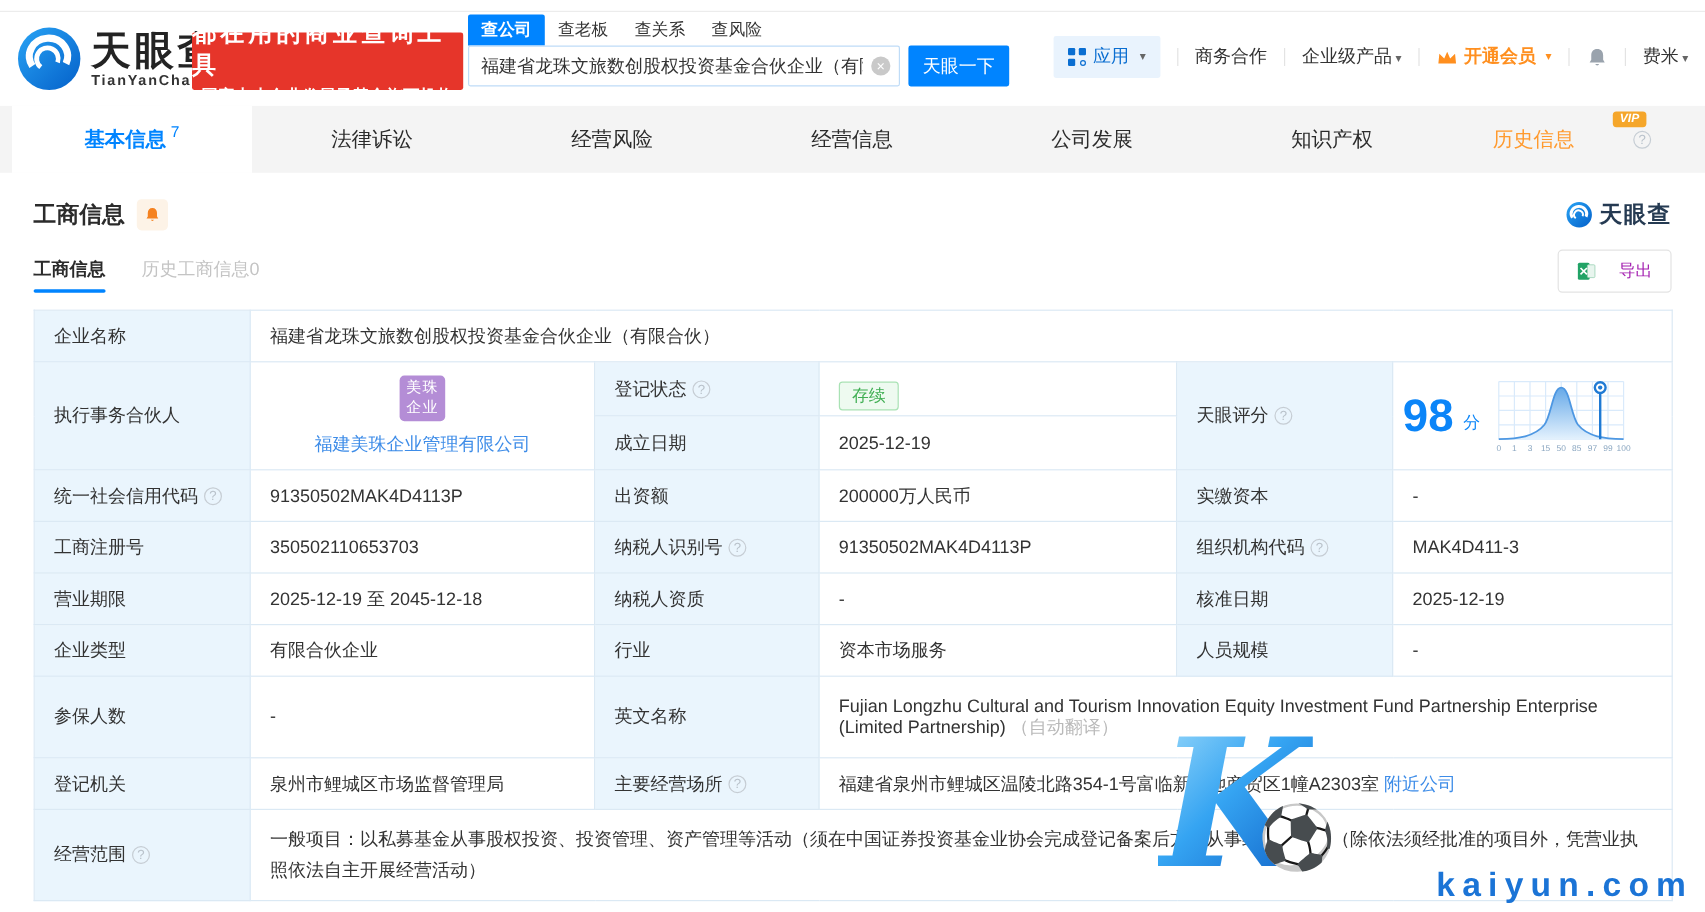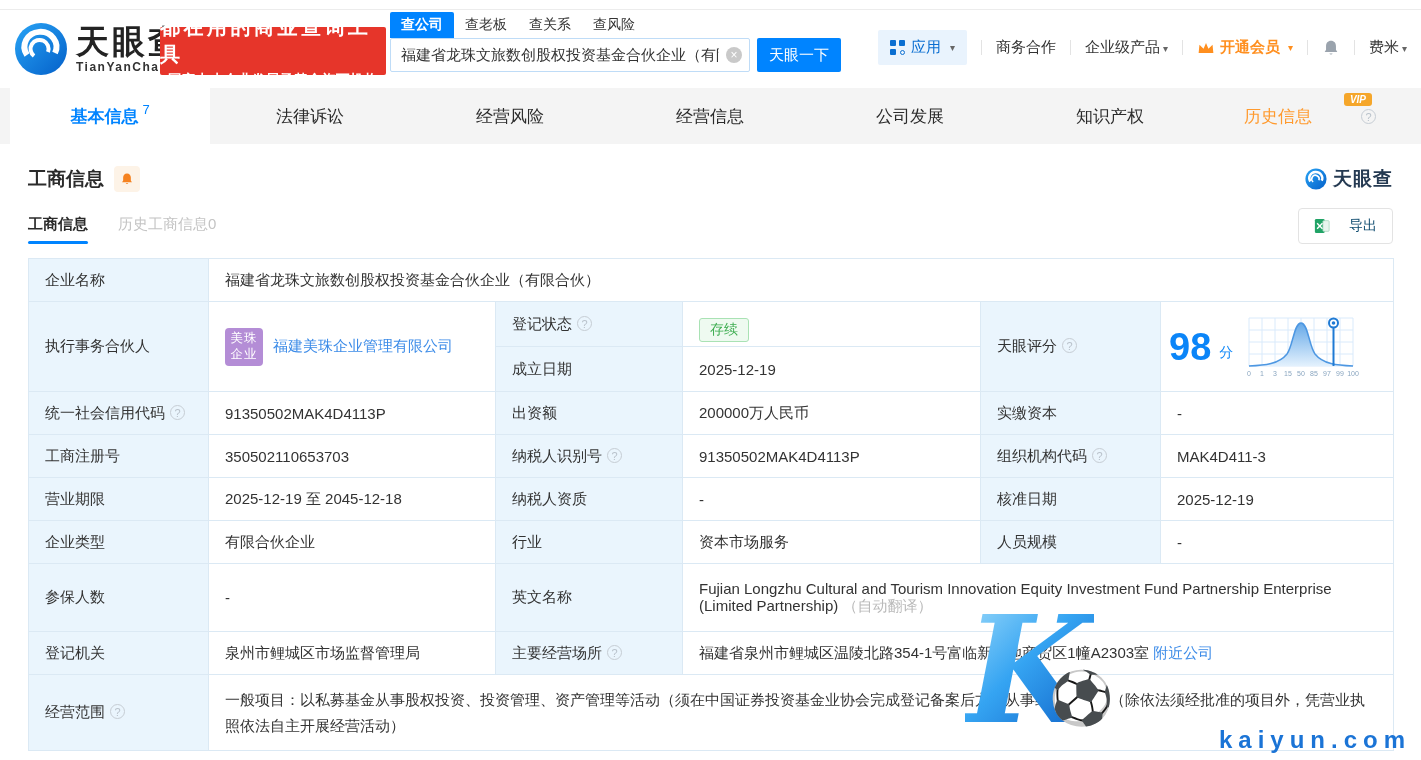--- a/index.html
+++ b/index.html
@@ -63,51 +63,51 @@
   .bell-chip { width:26px; height:26px; background:#fdf3e7; border-radius:4px; display:flex; align-items:center; justify-content:center; cursor:pointer; }
   .minilogo { display:flex; align-items:center; gap:6px; }
   .minilogo .t { font-size:19px; font-weight:bold; color:#253a52; letter-spacing:1px; }
 
   .subrow { margin-top:16px; display:flex; justify-content:space-between; align-items:flex-end; }
   .subtabs { display:flex; gap:30px; }
   .subtab { font-size:15px; color:#c4c4c4; padding-bottom:10px; cursor:pointer; position:relative; }
   .subtab.active { color:#2b2b2b; font-weight:bold; }
   .subtab.active::after { content:""; position:absolute; left:0; right:0; bottom:0; height:3px; background:#0084ff; border-radius:2px; }
   .export-btn { display:flex; align-items:center; gap:19px; border:1px solid #e3e3e3; background:#fff; border-radius:4px;
-                padding:8px 15px; font-size:14px; color:#0c4a6e; cursor:pointer; font-family:inherit; }
+                padding:8px 15px; font-size:14px; color:#a21caf; cursor:pointer; font-family:inherit; }
 
   
   table.info { margin-top:14px; border-collapse:collapse; table-layout:fixed; width:1365px; }
   table.info td { border:1px solid #dbe9f4; font-size:15px; color:#333; padding:4px 16px; height:43px; vertical-align:middle; }
   td.lbl { background:#eaf5fd; color:#333; }
   tr.h45 td { height:45px; }
   tr.h68 td { height:68px; }
   .dash { color:#333; }
   .link { color:#3d8ce8; text-decoration:none; cursor:pointer; }
-  .partner { display:flex; align-items:center; gap:10px; }
+  .partner { display:flex; align-items:center; gap:10px;flex-direction:column; }
   .pbadge { display:inline-flex; align-items:center; justify-content:center; width:38px; height:38px; background:#b48dd6;
             color:#fff; font-size:12.5px; line-height:1.25; border-radius:4px; text-align:center; padding:2px;
             word-break:break-all; letter-spacing:1px; }
   .status-badge { display:inline-block; background:#eefaf0; border:1px solid #a9e2b4; color:#3fae52; font-size:14px;
                   padding:2px 10px; border-radius:3px;margin-top:12px; }
   .score-cell { padding:2px 8px !important; }
   .score-flex { display:flex; align-items:center; justify-content:flex-start; gap:8px; }
   .score-num { font-size:38px; font-weight:bold; color:#0b85f8; line-height:1; }
   .score-unit { font-size:14px; color:#0b85f8; margin-top:12px; }
   .en-note { color:#b9b9b9; }
   .scope-text { line-height:1.7; display:block; padding:8px 0; }
 
   
   .wm { position:absolute; right:6px; bottom:4px; width:450px; height:118px; pointer-events:none; }
   .wm-k { position:absolute; left:0; top:-42px; font-family:"DejaVu Serif",serif; font-style:italic; font-weight:bold;
           font-size:148px; line-height:1; background:linear-gradient(135deg,#9fdcfb 0%,#35a4f2 45%,#0b5ac2 100%);
           -webkit-background-clip:text; background-clip:text; color:transparent; }
   .wm-ball { position:absolute; left:84px; top:30px; font-size:52px; color:#1f8fe0; font-family:"DejaVu Sans",sans-serif; }
   .wm-title { position:absolute; left:158px; top:2px; font-size:56px; font-weight:900; color:#16339e; letter-spacing:2px; white-space:nowrap; }
-  .wm-domain { position:absolute; right:4px; bottom:2px; font-size:24px; font-weight:bold; letter-spacing:6px; color:#1b74d6; }
+  .wm-domain { position:absolute; right:4px; bottom:2px; font-size:28px; font-weight:bold; letter-spacing:6px; color:#1b74d6; }
 </style>
 </head>
 <body>
 
 <div class="app">
   <div class="tophair"></div>
 
   <div class="topbar">
     <div class="logo">
       <svg width="54" height="54" viewBox="0 0 54 54">

